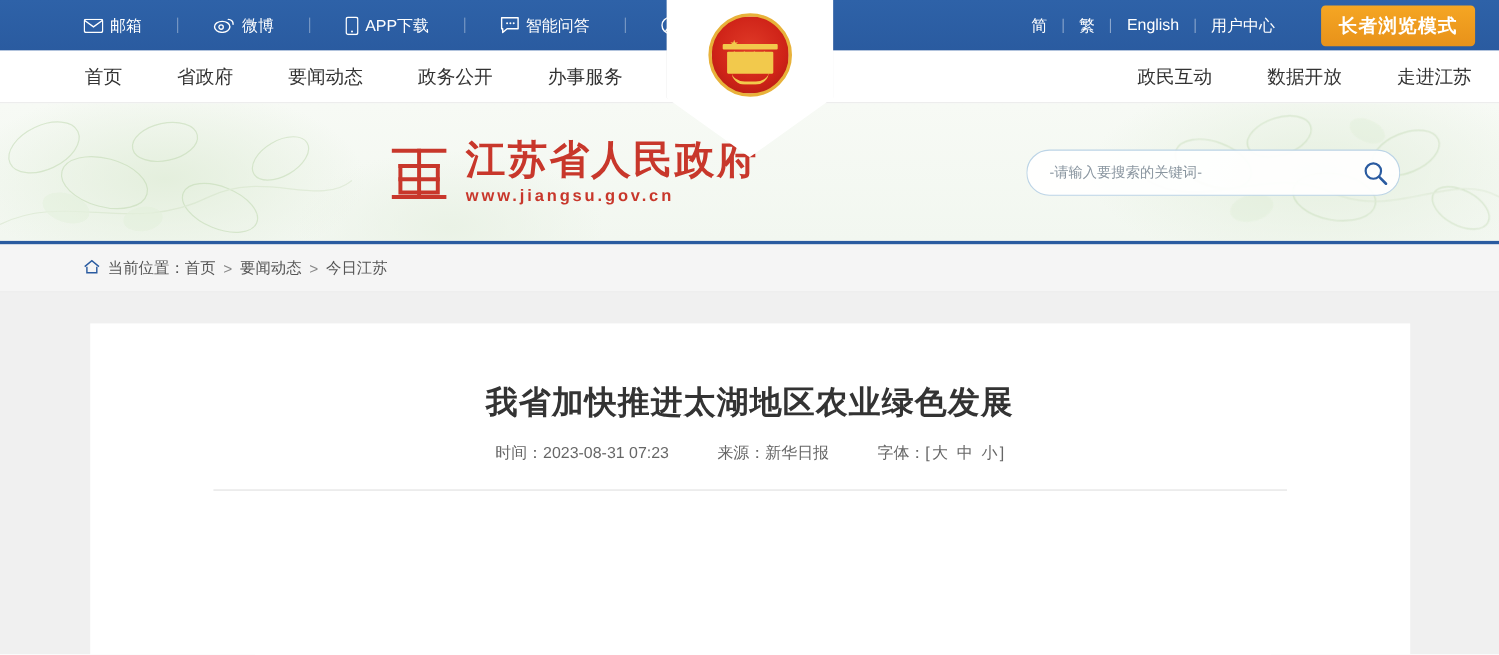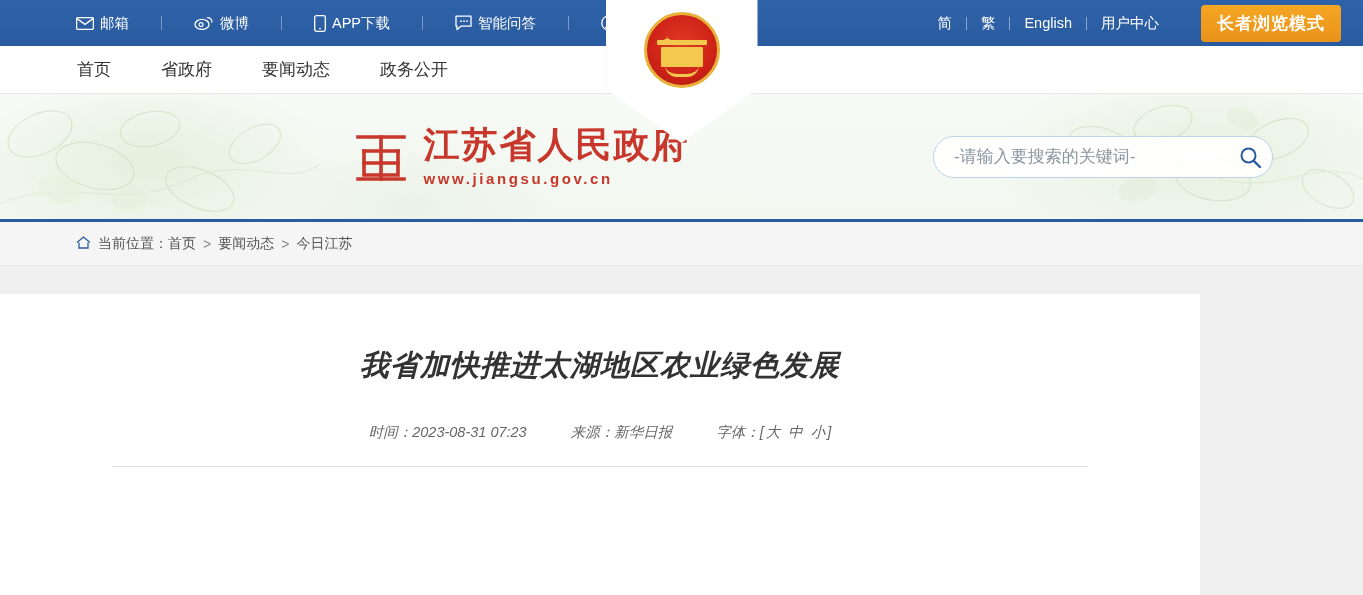--- a/index.html
+++ b/index.html
@@ -188,21 +188,21 @@
     border-radius: 21px;
     display: flex;
     align-items: center;
     padding: 0 6px 0 18px;
   }
   .search-input {
     flex: 1;
     border: none;
     outline: none;
     background: transparent;
-    font-size: 17px;
+    font-size: 13px;
     color: #0f766e;
     font-family: "Liberation Sans", sans-serif;
   }
   .search-input::placeholder { color: #8a96a0; }
   .search-btn {
     width: 32px; height: 32px;
     border-radius: 50%;
     display: flex; align-items: center; justify-content: center;
     color: #2a5ba0;
   }
@@ -221,21 +221,21 @@
   .crumbbar .home-ico { color: #2a5ba0; margin-right: 7px; font-size: 14px; }
   .crumb-link { color: #555555; }
   .crumb-sep { margin: 0 7px; color: #888; }
 
   
   .content-wrap {
     background: #f0f0f0;
     height: calc(595px - 46px - 48px - 128px - 44px);
     padding-top: 28px;
     display: flex;
-    font-style: italic;
+    justify-content: center;
   }
   .article {
     width: 1200px;
     background: #ffffff;
     min-height: 400px;
     padding: 36px 112px 10px 112px;
   }
   .article-title {
     text-align: center;
     font-size: 29px;
@@ -243,21 +243,21 @@
     font-weight: bold;
     letter-spacing: 1px;
     margin: 16px 0 0 0;
     font-family: "Liberation Sans", sans-serif;
   }
   .article-meta {
     display: flex;
     justify-content: center;
     align-items: center;
     gap: 44px;
-    margin-top: 37px;
+    margin-top: 16px;
     font-size: 14.5px;
     color: #666666;
   }
   .fontsize-opts { color: #666666; }
   .fontsize-opt { padding: 0 2px; }
   .article-divider {
     margin: 24px 0 0 0;
     border: 0;
     border-top: 1px solid #e0e0e0;
   }
@@ -347,24 +347,30 @@
     <span class="elder-btn">长者浏览模式</span>
   </div>
 </div>
 
 <div class="navbar">
   <div class="nav-group nav-left">
     <span class="nav-item">首页</span>
     <span class="nav-item">省政府</span>
     <span class="nav-item">要闻动态</span>
     <span class="nav-item">政务公开</span>
+    <span class="nav-item">办事服务</span>
   </div>
 
   <div class="nav-spacer"></div>
 
+  <div class="nav-group nav-right">
+    <span class="nav-item">政民互动</span>
+    <span class="nav-item">数据开放</span>
+    <span class="nav-item">走进江苏</span>
+  </div>
 
   <div class="emblem-wrap">
     <div class="emblem-shield"></div>
     <div class="emblem-circle">
       <div class="emblem-stars">★ ★★★★</div>
       <div class="emblem-gate"></div>
       <div class="emblem-gear"></div>
     </div>
   </div>
 </div>

